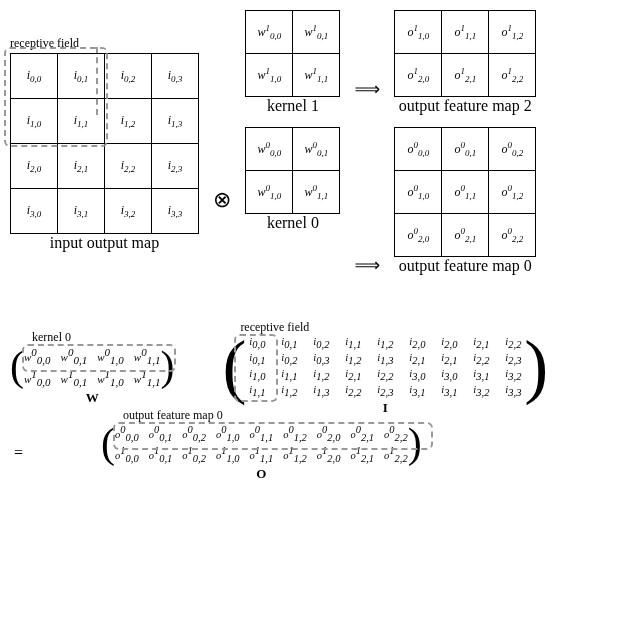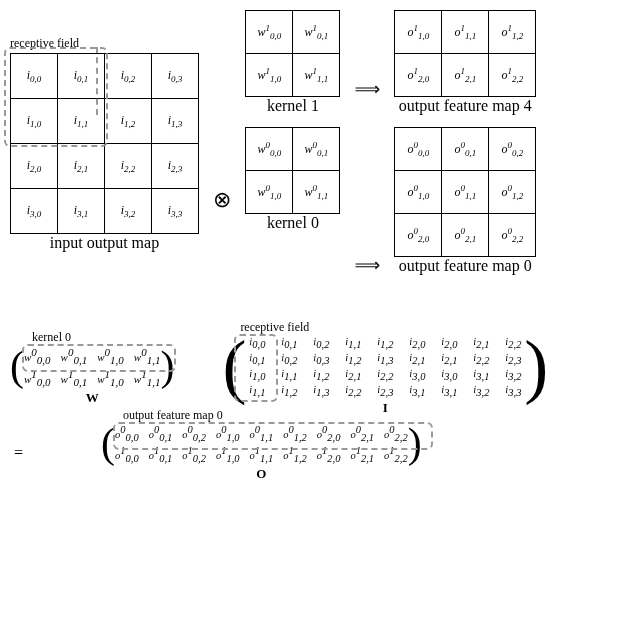--- a/index.html
+++ b/index.html
@@ -190,21 +190,21 @@
               <td><i>o</i><span class="sup">1</span><span class="sub">1,1</span></td>
               <td><i>o</i><span class="sup">1</span><span class="sub">1,2</span></td>
             </tr>
             <tr>
               <td><i>o</i><span class="sup">1</span><span class="sub">2,0</span></td>
               <td><i>o</i><span class="sup">1</span><span class="sub">2,1</span></td>
               <td><i>o</i><span class="sup">1</span><span class="sub">2,2</span></td>
             </tr>
           </tbody>
         </table>
-      <div class="label">output feature map 4</div>
+      <div class="label">output feature map 2</div>
     </div>
     <div class="col">
       <table class="grid ogrid">
           <tbody id="o0-tbody">
             <tr>
               <td><i>o</i><span class="sup">0</span><span class="sub">0,0</span></td>
               <td><i>o</i><span class="sup">0</span><span class="sub">0,1</span></td>
               <td><i>o</i><span class="sup">0</span><span class="sub">0,2</span></td>
             </tr>
             <tr>

